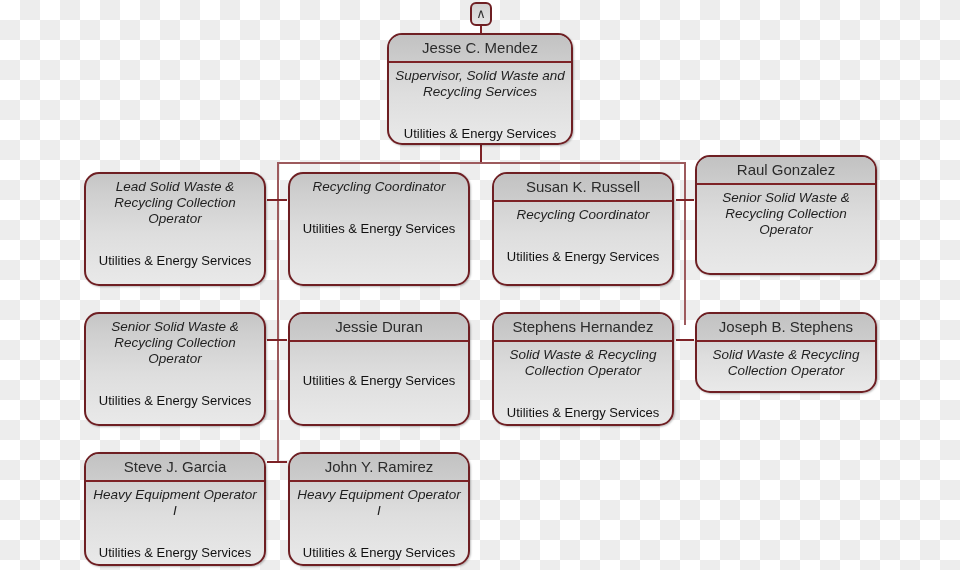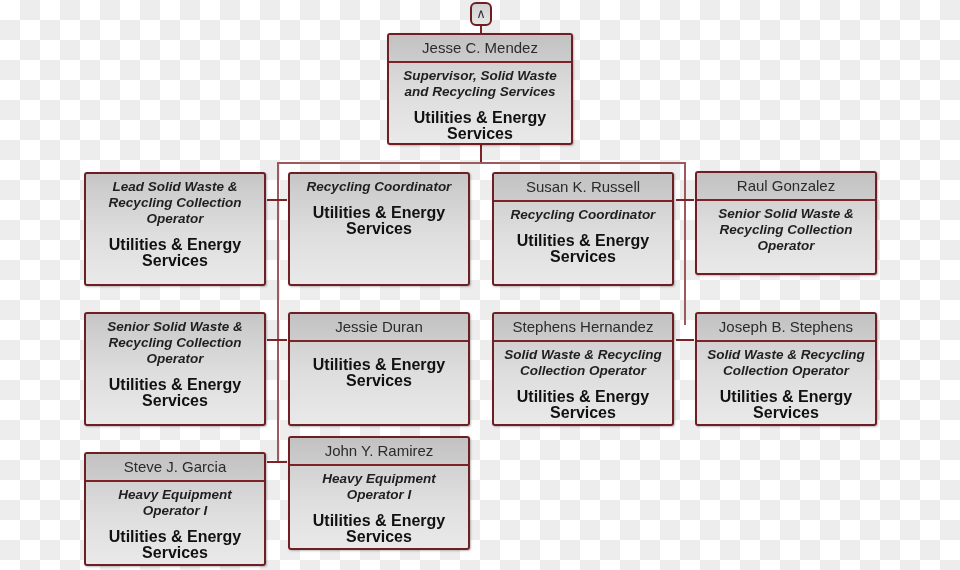--- a/index.html
+++ b/index.html
@@ -20,21 +20,21 @@
   .conn{position:absolute;background:#7d2226;z-index:1;}
   .conn.v{width:2px;}
   .conn.h{height:2px;}
   .conn.faint{background:#9d5a5d;}
 
   
   .node{
     position:absolute;
     box-sizing:border-box;
     border:2px solid #6e1f23;
-    border-radius:3px;
+    border-radius:15px;
     background:linear-gradient(to bottom,#c5c5c5 0%,#cfcfcf 18%,#dedede 55%,#e9e9e9 100%);
     z-index:3;
     overflow:hidden;
     box-shadow:1px 1px 2px rgba(0,0,0,.25);
   }
   .node-header{
     box-sizing:border-box;
     height:28px;
     line-height:26px;
     text-align:center;
@@ -46,28 +46,27 @@
   }
   .node-body{
     padding:5px 6px 4px 6px;
     text-align:center;
   }
   .node-title{
     font-style:italic;
     font-size:13.5px;
     color:#1f1f1f;
     line-height:16px;
-    font-weight:bold;
   }
   .node-dept{
-    font-weight:bold;
-    font-size:16px;
+    font-weight:normal;
+    font-size:13px;
     color:#111111;
     line-height:16px;
-    margin-top:10px;
+    margin-top:26px;
   }
 
   
   .toggle{
     position:absolute;
     box-sizing:border-box;
     width:22px;height:24px;
     border:2px solid #6e1f23;
     border-radius:6px;
     background:linear-gradient(to bottom,#d2d2d2 0%,#e6e6e6 100%);
@@ -128,21 +127,21 @@
   </div>
 
   <div class="node" style="left:492px;top:172px;width:182px;height:114px;">
     <div class="node-header">Susan K. Russell</div>
     <div class="node-body">
       <div class="node-title">Recycling Coordinator</div>
       <div class="node-dept">Utilities &amp; Energy Services</div>
     </div>
   </div>
 
-  <div class="node" style="left:695px;top:171px;width:182px;height:104px;">
+  <div class="node" style="left:695px;top:155px;width:182px;height:120px;">
     <div class="node-header">Raul Gonzalez</div>
     <div class="node-body">
       <div class="node-title">Senior Solid Waste &amp; Recycling Collection Operator</div>
 
     </div>
   </div>
 
   <div class="node" style="left:84px;top:312px;width:182px;height:114px;">
     <div class="node-body">
       <div class="node-title">Senior Solid Waste &amp; Recycling Collection Operator</div>
@@ -158,37 +157,37 @@
   </div>
 
   <div class="node" style="left:492px;top:312px;width:182px;height:114px;">
     <div class="node-header">Stephens Hernandez</div>
     <div class="node-body">
       <div class="node-title">Solid Waste &amp; Recycling Collection Operator</div>
       <div class="node-dept">Utilities &amp; Energy Services</div>
     </div>
   </div>
 
-  <div class="node" style="left:695px;top:312px;width:182px;height:114px;">
+  <div class="node" style="left:695px;top:312px;width:182px;height:81px;">
     <div class="node-header">Joseph B. Stephens</div>
     <div class="node-body">
       <div class="node-title">Solid Waste &amp; Recycling Collection Operator</div>
       <div class="node-dept">Utilities &amp; Energy Services</div>
     </div>
   </div>
 
   <div class="node" style="left:84px;top:452px;width:182px;height:114px;">
     <div class="node-header">Steve J. Garcia</div>
     <div class="node-body">
       <div class="node-title">Heavy Equipment Operator I</div>
       <div class="node-dept">Utilities &amp; Energy Services</div>
     </div>
   </div>
 
-  <div class="node" style="left:288px;top:436px;width:182px;height:114px;">
+  <div class="node" style="left:288px;top:452px;width:182px;height:114px;">
     <div class="node-header">John Y. Ramirez</div>
     <div class="node-body">
       <div class="node-title">Heavy Equipment Operator I</div>
       <div class="node-dept">Utilities &amp; Energy Services</div>
     </div>
   </div>
 
 </div>
 
 </body></html>

